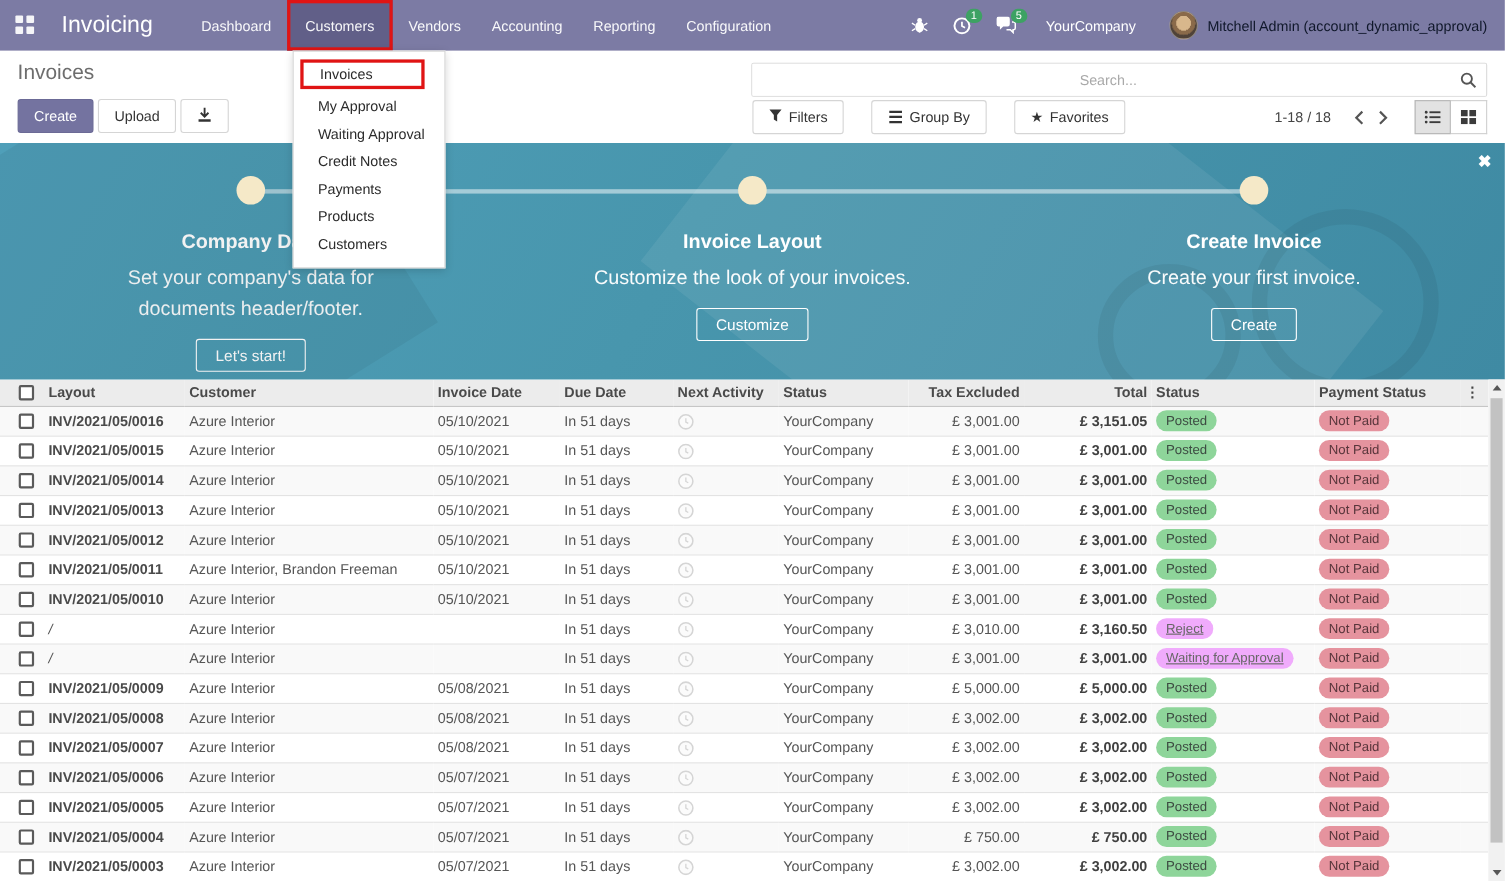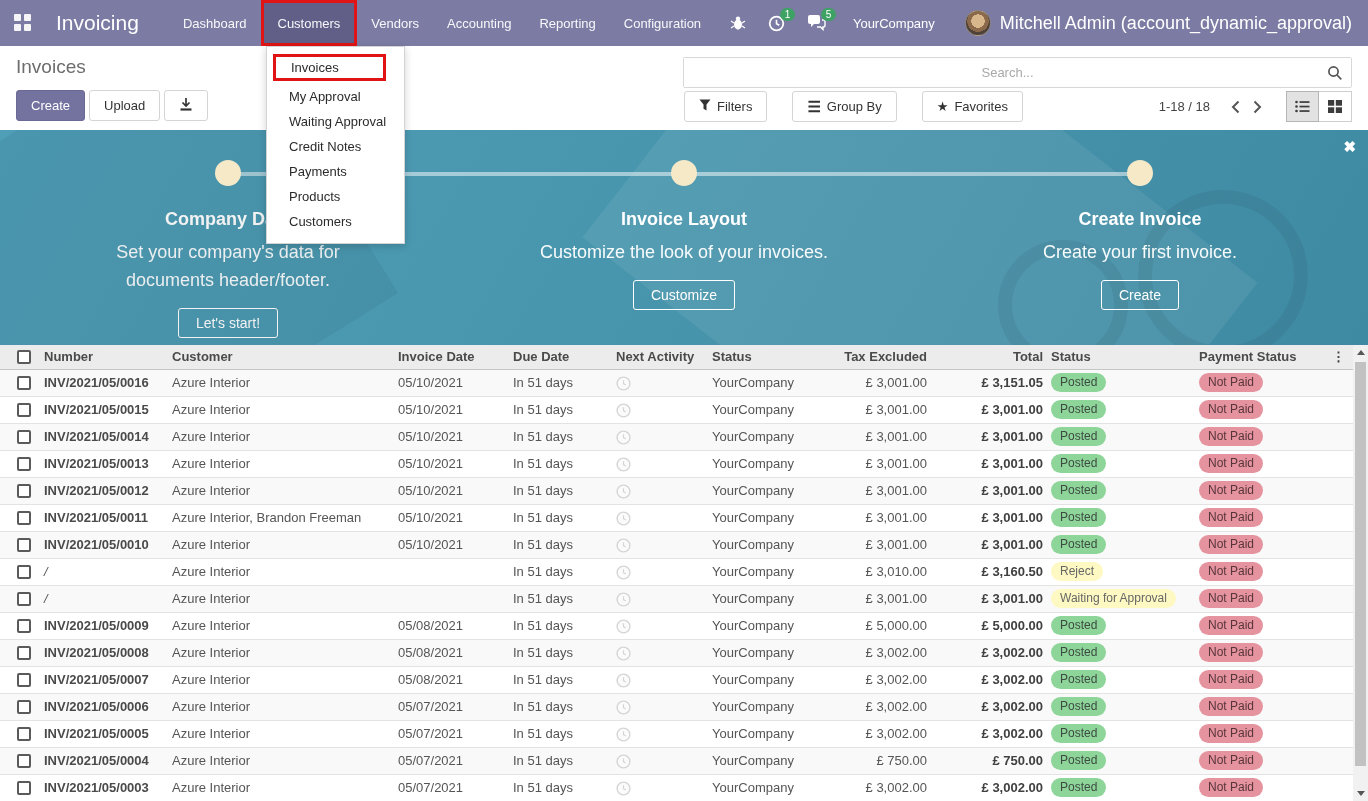--- a/index.html
+++ b/index.html
@@ -13,21 +13,21 @@
   .nav-menus { display:flex; align-items:stretch; }
   .nav-item { display:flex; align-items:center; padding:0 14px; color:rgba(255,255,255,.95); font-size:13px; cursor:pointer; }
   .nav-item.active { background:#615f88; }
   .nav-item.annotated { border:3px solid #e01414; }
   .nav-spacer { flex:1; }
   .nav-right { display:flex; align-items:center; padding-right:12px; }
   .nav-icon-btn { position:relative; padding:0 11px; height:46px; display:flex; align-items:center; cursor:pointer; }
   .count-badge { position:absolute; top:8px; right:1px; background:#3da263; color:#fff; font-size:10px; line-height:13px; min-width:15px; text-align:center; border-radius:8px; padding:0 4px; }
   .nav-company { color:#fff; font-size:13px; padding:0 16px; cursor:pointer; }
   .avatar { width:26px; height:26px; border-radius:50%; margin-left:14px; background:radial-gradient(circle at 50% 42%, #d8b78c 0 36%, #8a6a4a 37% 58%, #4f4238 59%); border:1px solid rgba(255,255,255,.35); }
-  .nav-user { color:#ffffff; font-size:18px; padding:0 4px 0 9px; cursor:pointer; }
+  .nav-user { color:#0f172a; font-size:13px; padding:0 4px 0 9px; cursor:pointer; }
 
   
   .dropdown { position:absolute; left:266px; top:46px; width:139px; background:#fff; border:1px solid #d4d4d4; box-shadow:0 2px 8px rgba(0,0,0,.18); padding:7px 0 9px; z-index:100; }
   .dropdown-item { font-size:13px; color:#2b2b2b; padding:5px 8px 5px 22px; cursor:pointer; white-space:nowrap; }
   .dropdown-item.annotated { border:3px solid #e01414; margin:0 18px 3px 6px; padding:3px 4px 3px 15px; }
 
   
   .control-panel { position:absolute; top:46px; left:0; width:1368px; height:84px; background:#fff; }
   .page-title { position:absolute; left:16px; top:10px; font-size:19px; color:#6d6d6d; }
   .cp-buttons { position:absolute; left:16px; top:44px; display:flex; gap:4px; }
@@ -71,21 +71,21 @@
   .col-cb { text-align:center; }
   .cb { width:14px; height:14px; border:2px solid #5a5a5a; border-radius:2px; background:#fff; margin-left:13px; cursor:pointer; }
   thead .cb { margin-left:13px; }
   .col-num { font-weight:bold; color:#4a4a4a; }
   tr.draft .col-num { font-weight:normal; font-style:italic; color:#555; }
   .num-right { text-align:right; }
   .col-total { font-weight:bold; color:#404040; }
   .badge { display:inline-block; font-size:12px; line-height:19px; padding:0 9px; border-radius:10px; }
   .badge.success { background:#8ed59a; color:#3d4b42; }
   .badge.danger { background:#e5939e; color:#58353b; }
-  .badge.muted { background:#fef9c3; color:#666; }
+  .badge.muted { background:#f0abfc; color:#666;text-decoration:underline; }
   .opt-toggle { font-weight:bold; color:#444; font-size:13px; cursor:pointer; }
 
   
   .scrollbar { position:absolute; top:345px; right:0; width:15px; bottom:0; background:#f1f1f1; }
   .sb-arrow { position:absolute; left:0; width:15px; height:15px; display:flex; align-items:center; justify-content:center; cursor:pointer; }
   .sb-up { top:0; } .sb-down { bottom:0; }
   .tri-up { width:0; height:0; border-left:4px solid transparent; border-right:4px solid transparent; border-bottom:5px solid #575757; }
   .tri-down { width:0; height:0; border-left:4px solid transparent; border-right:4px solid transparent; border-top:5px solid #575757; }
   .sb-thumb { position:absolute; top:17px; left:2px; width:11px; height:404px; background:#c2c2c2; cursor:pointer; }
 </style>
@@ -262,21 +262,21 @@
       <col style="width:116px">
         <col style="width:148px">
         <col style="width:133px">
         <col style="width:25px">
     </colgroup>
     <thead>
       <tr>
         <th class="col-cb">
             <div class="cb"></div>
           </th>
-        <th>Number</th>
+        <th>Layout</th>
         <th>Customer</th>
         <th>Invoice Date</th>
         <th>Due Date</th>
         <th>Next Activity</th>
         <th>Status</th>
         <th class="num-right">Tax Excluded</th>
         <th class="num-right">Total</th>
         <th>Status</th>
         <th>Payment Status</th>
         <th><span class="opt-toggle">⋮</span></th>

